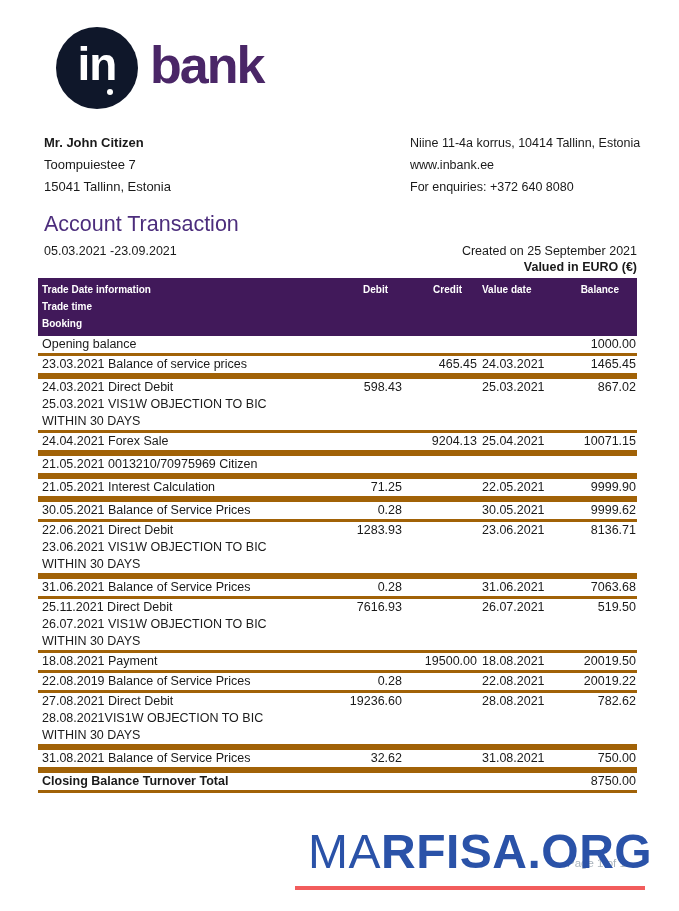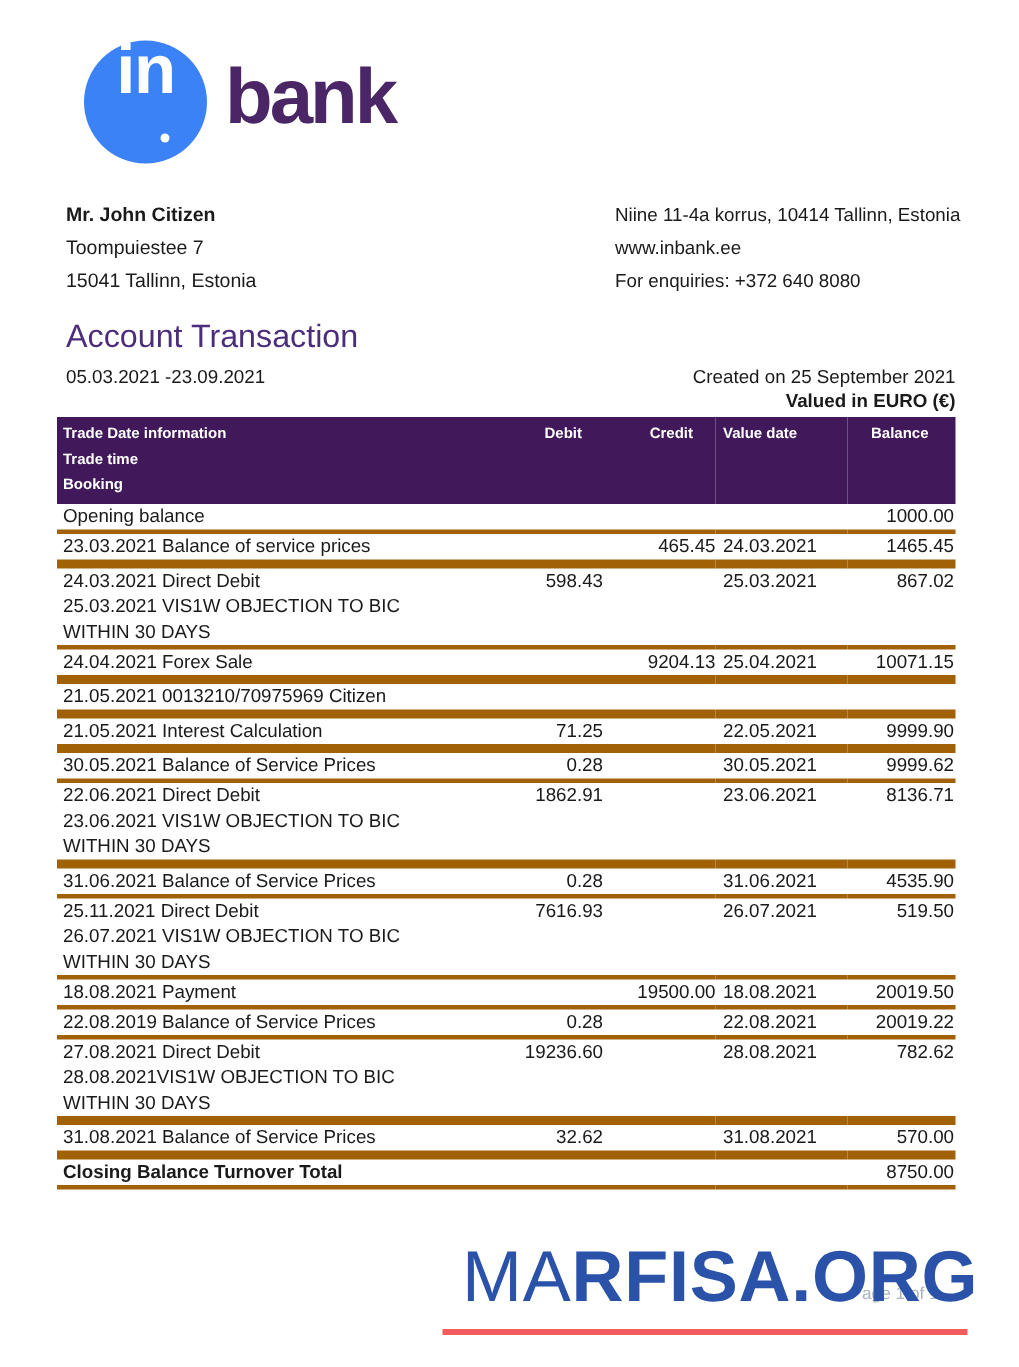--- a/index.html
+++ b/index.html
@@ -3,21 +3,21 @@
 <meta charset="utf-8">
 <style>
   * { margin:0; padding:0; box-sizing:border-box; }
   html,body { background:#ffffff; }
   body { font-family:"Liberation Sans","DejaVu Sans",sans-serif; color:#1a1a1a; }
   .page { position:relative; width:679px; height:911px; background:#fff; overflow:hidden; }
 
   
   .logo-row { display:flex; align-items:center; margin:26px 0 0 56px; height:84px; }
   .logo-circle { position:relative; width:82px; height:82px; border-radius:50%;
-    background:#3b82f6; display:flex; justify-content:center; }
+    background:#0f172a; display:flex; align-items:center; justify-content:center; }
   .logo-circle .in { color:#fff; font-size:46px; font-weight:bold; letter-spacing:-1px;
     margin-top:-8px; }
   .logo-circle .hook-dot { position:absolute; left:51px; top:62px; width:6px; height:6px;
     border-radius:50%; background:#fff; }
   .logo-word { font-size:52px; font-weight:600; color:#4a2667; letter-spacing:-2px;
     margin-left:12px; margin-top:-6px; }
 
   
   .addr-row { display:flex; margin-top:22px;align-items:center; }
   .addr-left { margin-left:44px; width:330px; font-size:13px; line-height:22px; }
@@ -184,33 +184,33 @@
           <td class="d-credit"></td>
           <td class="d-vdate">30.05.2021</td>
           <td class="d-bal">9999.62</td>
         </tr>
         <tr class="txn">
           <td class="d-desc">
             <div>22.06.2021 Direct Debit</div>
             <div>23.06.2021 VIS1W OBJECTION TO BIC</div>
             <div>WITHIN 30 DAYS</div>
           </td>
-          <td class="d-debit">1862.91</td>
+          <td class="d-debit">1283.93</td>
           <td class="d-credit"></td>
           <td class="d-vdate">23.06.2021</td>
           <td class="d-bal">8136.71</td>
         </tr>
         <tr class="txn thick">
           <td class="d-desc">
             <div>31.06.2021 Balance of Service Prices</div>
           </td>
           <td class="d-debit">0.28</td>
           <td class="d-credit"></td>
           <td class="d-vdate">31.06.2021</td>
-          <td class="d-bal">4535.90</td>
+          <td class="d-bal">7063.68</td>
         </tr>
         <tr class="txn thick">
           <td class="d-desc">
             <div>25.11.2021 Direct Debit</div>
             <div>26.07.2021 VIS1W OBJECTION TO BIC</div>
             <div>WITHIN 30 DAYS</div>
           </td>
           <td class="d-debit">7616.93</td>
           <td class="d-credit"></td>
           <td class="d-vdate">26.07.2021</td>
@@ -245,21 +245,21 @@
           <td class="d-vdate">28.08.2021</td>
           <td class="d-bal">782.62</td>
         </tr>
         <tr class="txn">
           <td class="d-desc">
             <div>31.08.2021 Balance of Service Prices</div>
           </td>
           <td class="d-debit">32.62</td>
           <td class="d-credit"></td>
           <td class="d-vdate">31.08.2021</td>
-          <td class="d-bal">570.00</td>
+          <td class="d-bal">750.00</td>
         </tr>
         <tr class="txn thick bold-first">
           <td class="d-desc">
             <div>Closing Balance Turnover Total</div>
           </td>
           <td class="d-debit"></td>
           <td class="d-credit"></td>
           <td class="d-vdate"></td>
           <td class="d-bal">8750.00</td>
         </tr>

